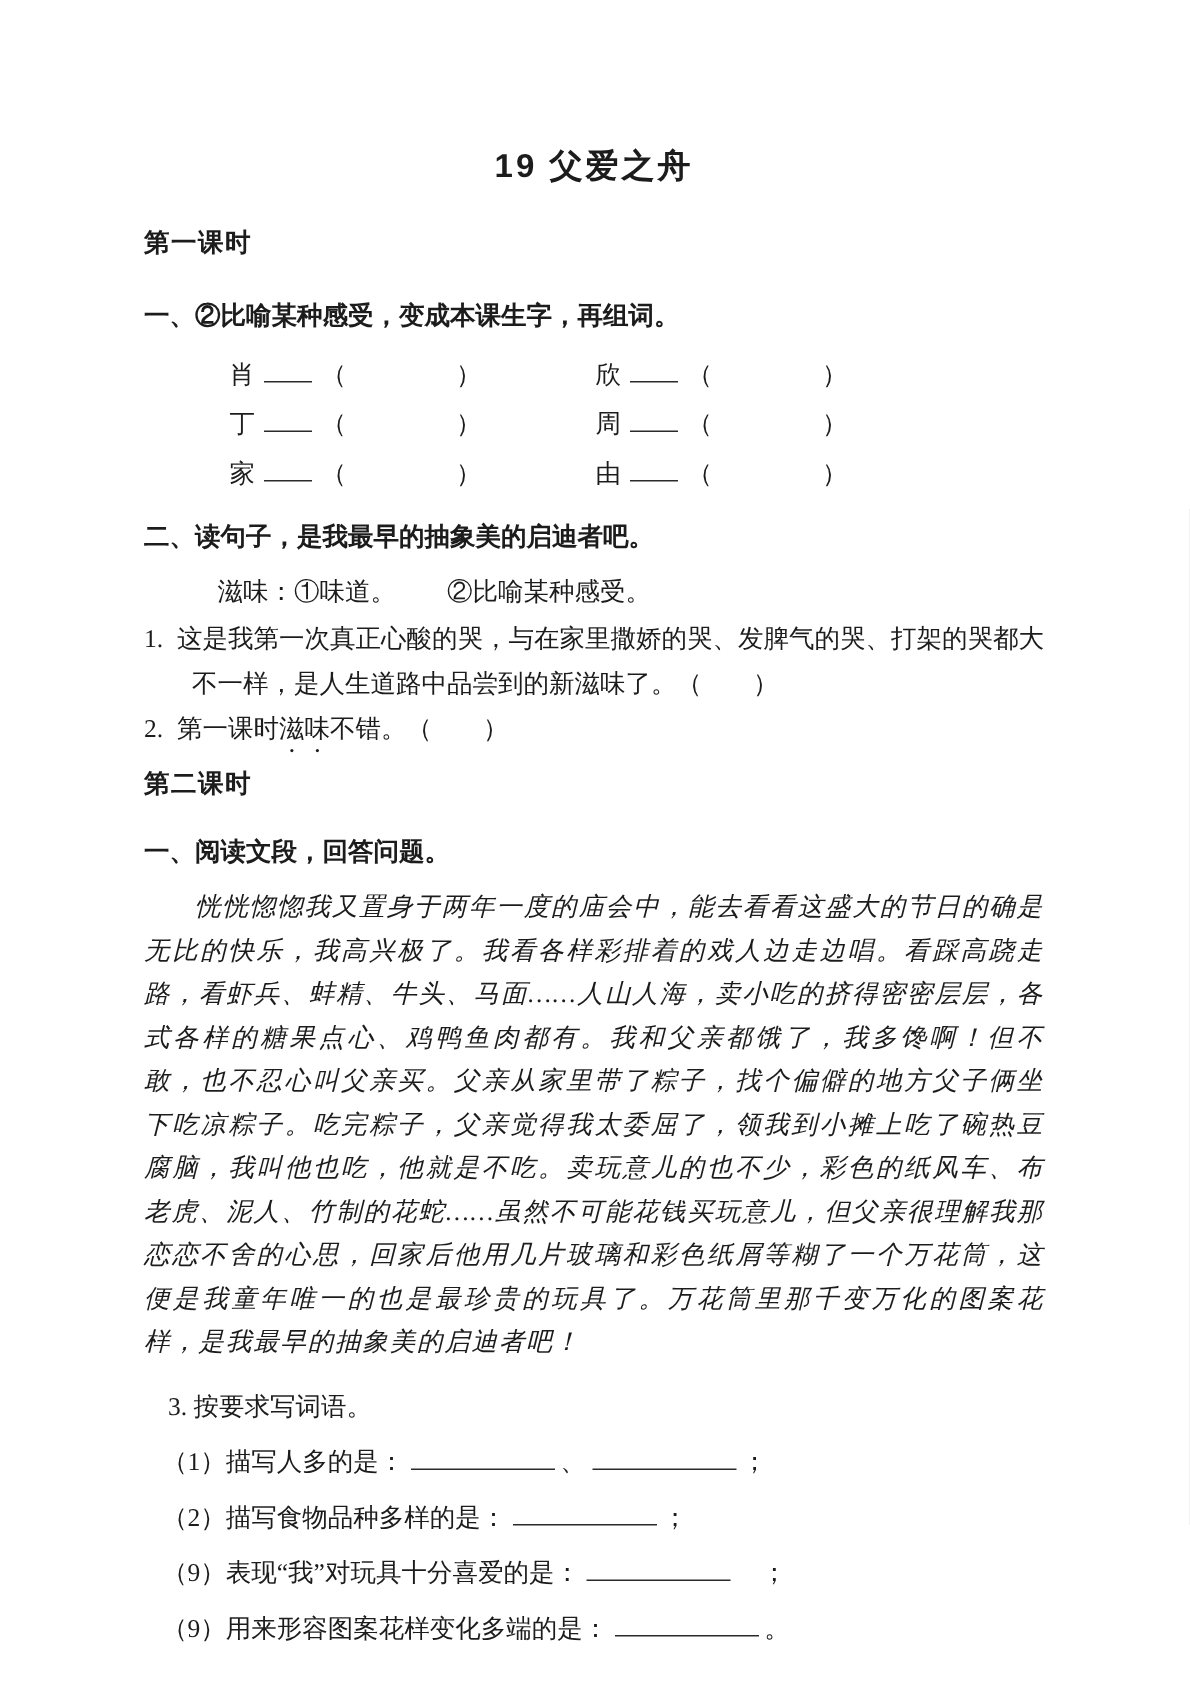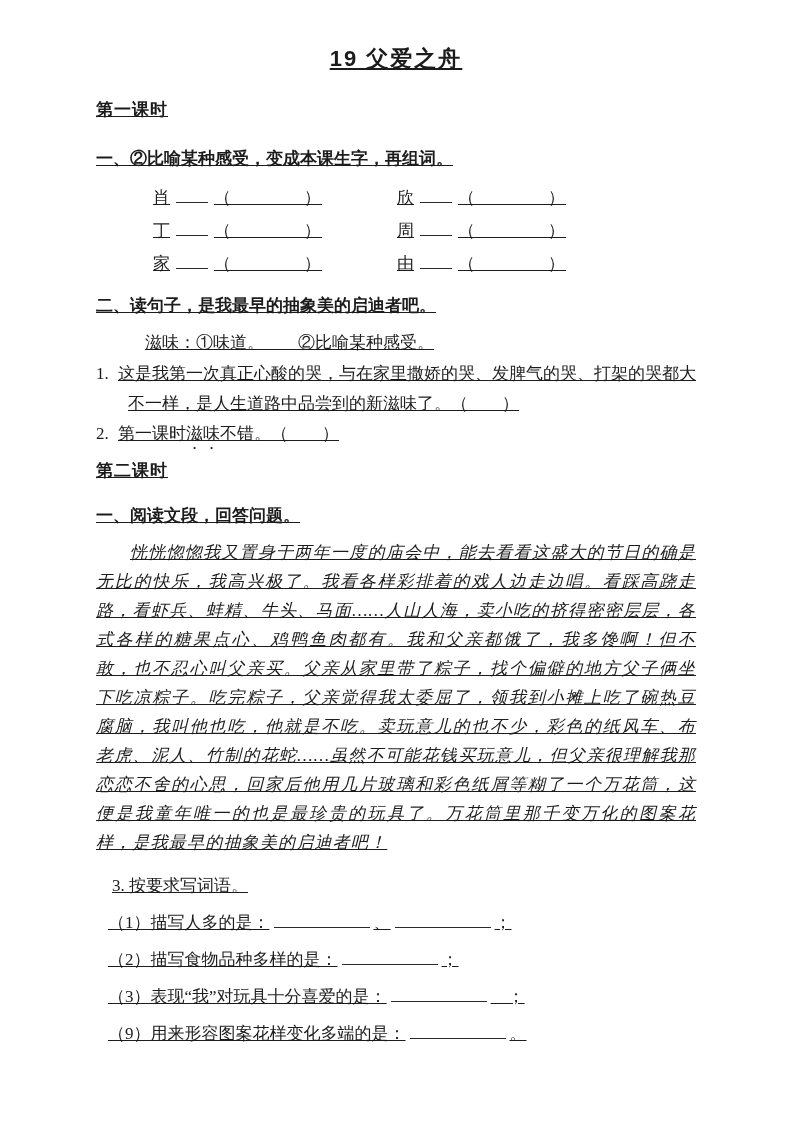--- a/index.html
+++ b/index.html
@@ -6,21 +6,21 @@
   html, body { background: #e8e8e8; }
   .page {
     width: 793px; height: 1122px;
     background: #ffffff;
     color: #1c1c1c;
     margin: 0 auto;
     position: relative;
     overflow: hidden;
     font-family: "Liberation Serif", serif;
   }
-  .content { padding: 44px 97px 0 96px; text-decoration: underline; }
+  .content { padding: 96px 97px 0 96px; }
 
   .doc-title {
     text-align: center;
     font-family: "Liberation Sans", sans-serif;
     font-weight: bold;
     font-size: 22px;
     letter-spacing: 2px;
     margin-bottom: 24px;
   }
   .session-heading {
@@ -133,20 +133,20 @@
 
     <div class="q-label">3.  按要求写词语。</div>
 
     <div class="q-item">
       <span>（1）描写人多的是：</span><span class="blank"></span><span>、</span><span class="blank"></span><span>；</span>
     </div>
     <div class="q-item">
       <span>（2）描写食物品种多样的是：</span><span class="blank"></span><span>；</span>
     </div>
     <div class="q-item">
-      <span>（3）表现“我”对玩具十分喜爱的是：</span><span class="blank"></span><span>　；</span>
+      <span>（9）表现“我”对玩具十分喜爱的是：</span><span class="blank"></span><span>　；</span>
     </div>
     <div class="q-item">
       <span>（9）用来形容图案花样变化多端的是：</span><span class="blank"></span><span>。</span>
     </div>
 
   </div>
 </div>
 
 </body></html>

